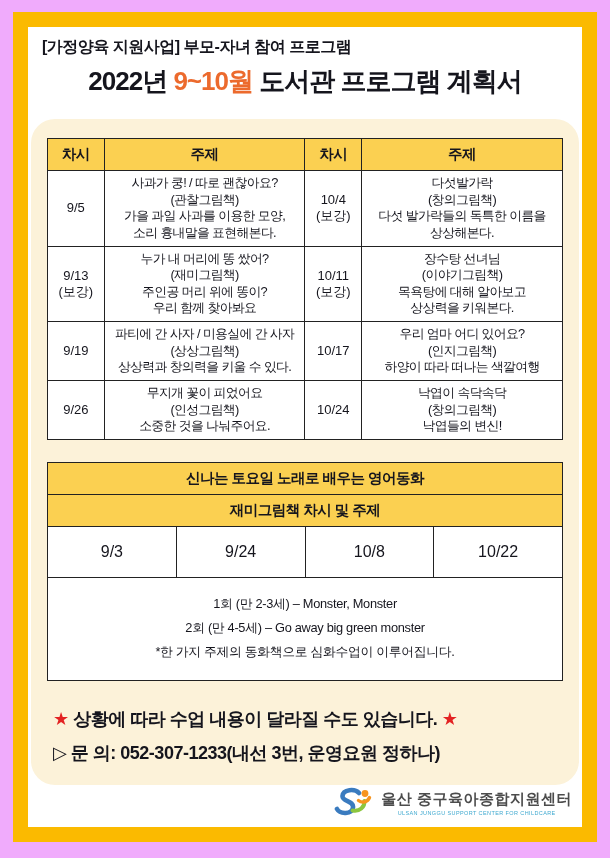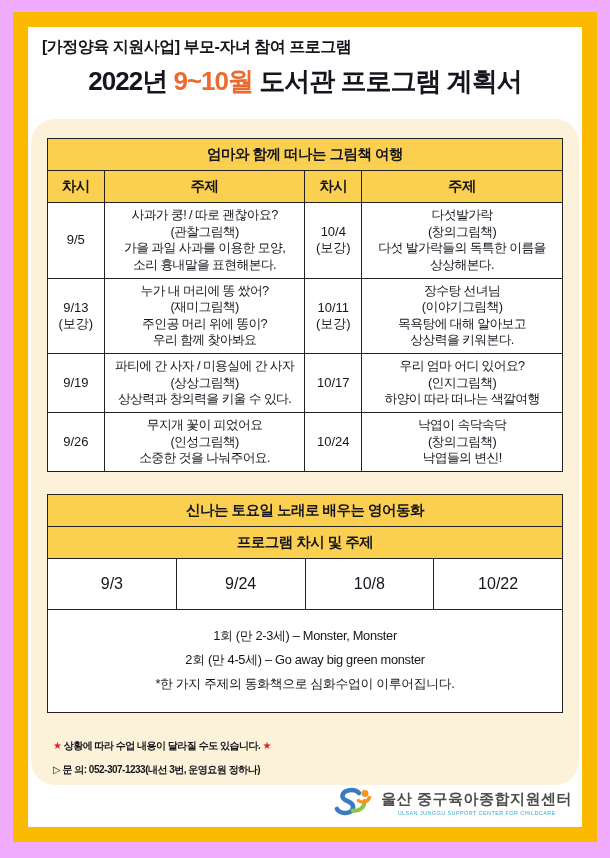--- a/index.html
+++ b/index.html
@@ -30,21 +30,21 @@
   td { border:1.6px solid #222222; text-align:center; vertical-align:middle; padding:4px 3px; background:#ffffff; }
   td.yellow { background:#fbd051; font-weight:bold; font-size:14.5px; letter-spacing:-0.5px; padding:6px 3px; }
   td.date { font-size:13px; white-space:pre-line; line-height:1.25; }
   td.topic { font-size:12.8px; white-space:pre-line; line-height:1.3; letter-spacing:-0.6px;text-align:center; }
   .t1-c1 { width:11%; } .t1-c2 { width:39%; } .t1-c3 { width:11%; } .t1-c4 { width:39%; }
   .table2 { margin-top:22px; }
   .table2 td.datecell { font-size:16px; padding:16px 3px; }
   .table2 td.content { padding:10px 6px 12px 6px; }
   .content-line { font-size:12.8px; letter-spacing:-0.3px; line-height:1.35; margin:7px 0; }
   .footer-notes { margin-top:26px; padding-left:6px; }
-  .note-line { font-size:10px; font-weight:bold; letter-spacing:-0.5px; margin-bottom:10px; color:#15151d; }
+  .note-line { font-size:18px; font-weight:bold; letter-spacing:-0.5px; margin-bottom:10px; color:#15151d; }
   .star { color:#e32222; }
   .tri { color:#15151d; }
   .logo-strip { flex:1 1 auto; display:flex; justify-content:flex-end; align-items:center; padding:2px 10px 14px 0; }
   .logo { display:flex; align-items:center; gap:6px; }
   .logo-texts { display:flex; flex-direction:column; align-items:center; }
   .logo-kr { font-size:15px; color:#4c4c4c; letter-spacing:0.5px; font-weight:bold; }
   .logo-en { font-size:5.5px; color:#3fa9d0; letter-spacing:0.4px; margin-top:1px; }
 </style>
 </head>
 <body>
@@ -60,23 +60,20 @@
     <div class="panel">
 
       <table class="table1">
         <colgroup>
             <col class="t1-c1">
             <col class="t1-c2">
             <col class="t1-c3">
             <col class="t1-c4">
           </colgroup>
         <tbody>
-          <tr>
-            <td class="yellow" colspan="4">엄마와 함께 떠나는 그림책 여행</td>
-          </tr>
           <tr>
             <td class="yellow">차시</td>
             <td class="yellow">주제</td>
             <td class="yellow">차시</td>
             <td class="yellow">주제</td>
           </tr>
           <tr>
             <td class="date">9/5</td>
             <td class="topic">사과가 쿵! / 따로 괜찮아요?
 (관찰그림책)
@@ -125,21 +122,21 @@
           </tr>
         </tbody>
       </table>
 
       <table class="table2">
         <tbody>
           <tr>
             <td class="yellow" colspan="4">신나는 토요일 노래로 배우는 영어동화</td>
           </tr>
           <tr>
-            <td class="yellow" colspan="4">프로그램 차시 및 주제</td>
+            <td class="yellow" colspan="4">재미그림책 차시 및 주제</td>
           </tr>
           <tr>
             <td class="datecell" style="width:25%">9/3</td>
             <td class="datecell" style="width:25%">9/24</td>
             <td class="datecell" style="width:25%">10/8</td>
             <td class="datecell" style="width:25%">10/22</td>
           </tr>
           <tr>
             <td class="content" colspan="4">
               <div class="content-line">1회 (만 2-3세) – Monster, Monster</div>

